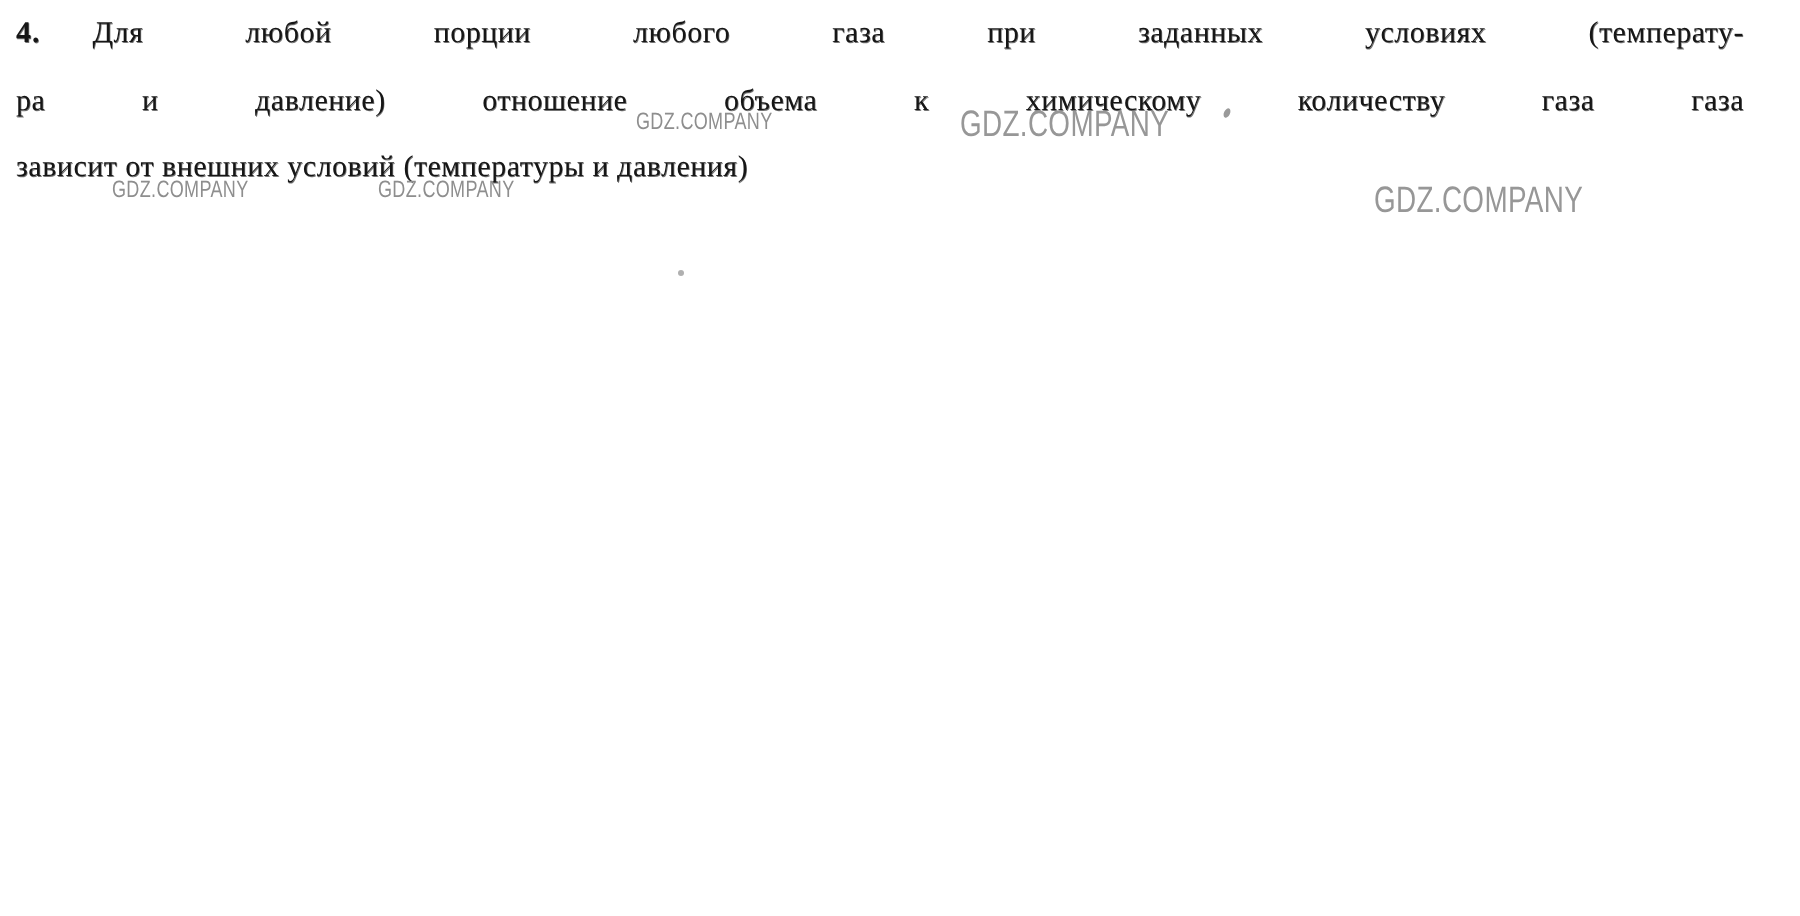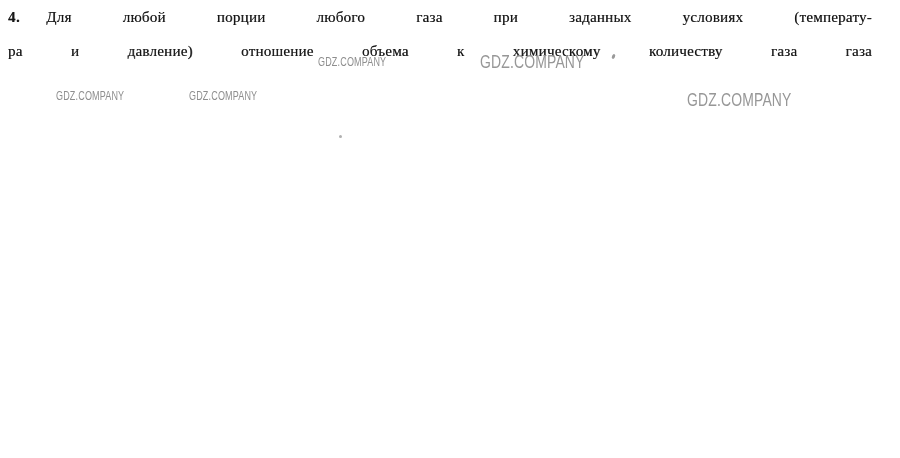--- a/index.html
+++ b/index.html
@@ -63,20 +63,21 @@
   .speck2 { left: 612px; top: 54px; width: 3px; height: 5px; transform: rotate(25deg); background:#9a9a9a; }
 </style>
 </head>
 <body>
 
 <div class="page">
 
   <div class="textblock">
     <div class="line"><span class="num">4.</span><span class="gap"></span><span>Для любой порции любого газа при заданных условиях (температу-</span></div>
     <div class="line"><span>ра и давление) отношение объема к химическому количеству газа газа</span></div>
+    <div class="line last"><span>зависит от внешних условий (температуры и давления)</span></div>
   </div>
 
   <span class="wm small wm1">GDZ.COMPANY</span>
   <span class="wm large wm2">GDZ.COMPANY</span>
   <span class="wm small wm3">GDZ.COMPANY</span>
   <span class="wm small wm4">GDZ.COMPANY</span>
   <span class="wm large wm5">GDZ.COMPANY</span>
 
   <span class="speck speck1"></span>
   <span class="speck speck2"></span>

